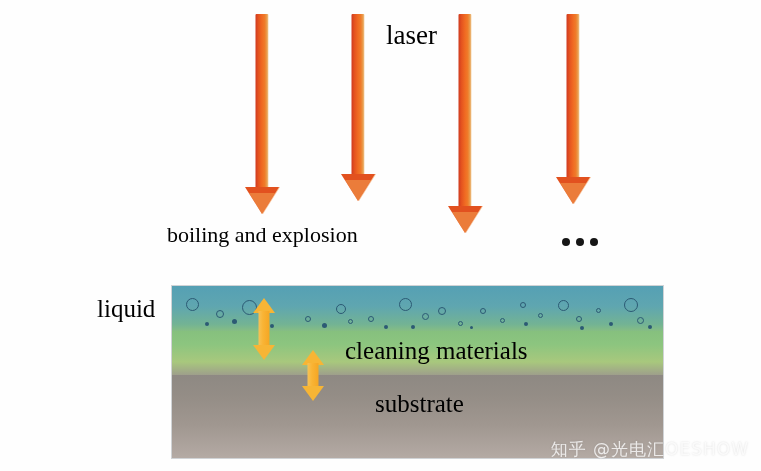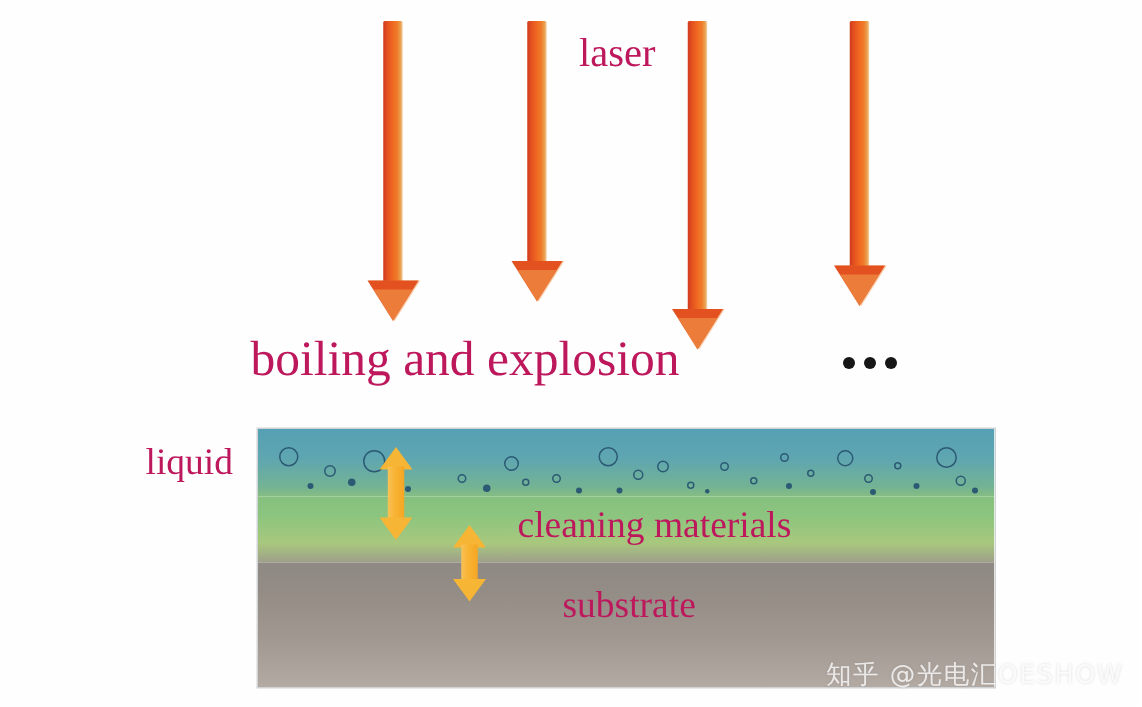--- a/index.html
+++ b/index.html
@@ -48,21 +48,21 @@
     transform: translateX(-50%);
     width: 0; height: 0;
     border-left: 13px solid transparent;
     border-right: 13px solid transparent;
     border-top: 21px solid rgba(243,160,80,0.55);
   }
 
   
   .label {
     position: absolute;
-    color: #be185d;
+    color: #000000;
     white-space: nowrap;
     line-height: 1;
   }
 
   
   #ellipsis { position: absolute; display: flex; gap: 6px; }
   #ellipsis span {
     display: block;
     width: 8px; height: 8px;
     border-radius: 50%;
@@ -153,21 +153,21 @@
   </div>
 
   <div class="laser-arrow" style="left:554px; top:14px; width:38px; height:190px;">
     <div class="shaft"></div>
     <div class="head"></div>
     <div class="head-inner"></div>
   </div>
 
   <div class="label" style="left:386px; top:22px; font-size:27px;">laser</div>
 
-  <div class="label" style="left:167px; top:224px; font-size:33px;">boiling and explosion</div>
+  <div class="label" style="left:167px; top:224px; font-size:22px;">boiling and explosion</div>
 
 
   <div class="label" style="left:97px; top:296px; font-size:25px;text-align:right;">liquid</div>
 
   <div id="ellipsis" style="left:562px; top:238px;">
     <span></span>
     <span></span>
     <span></span>
   </div>
 

